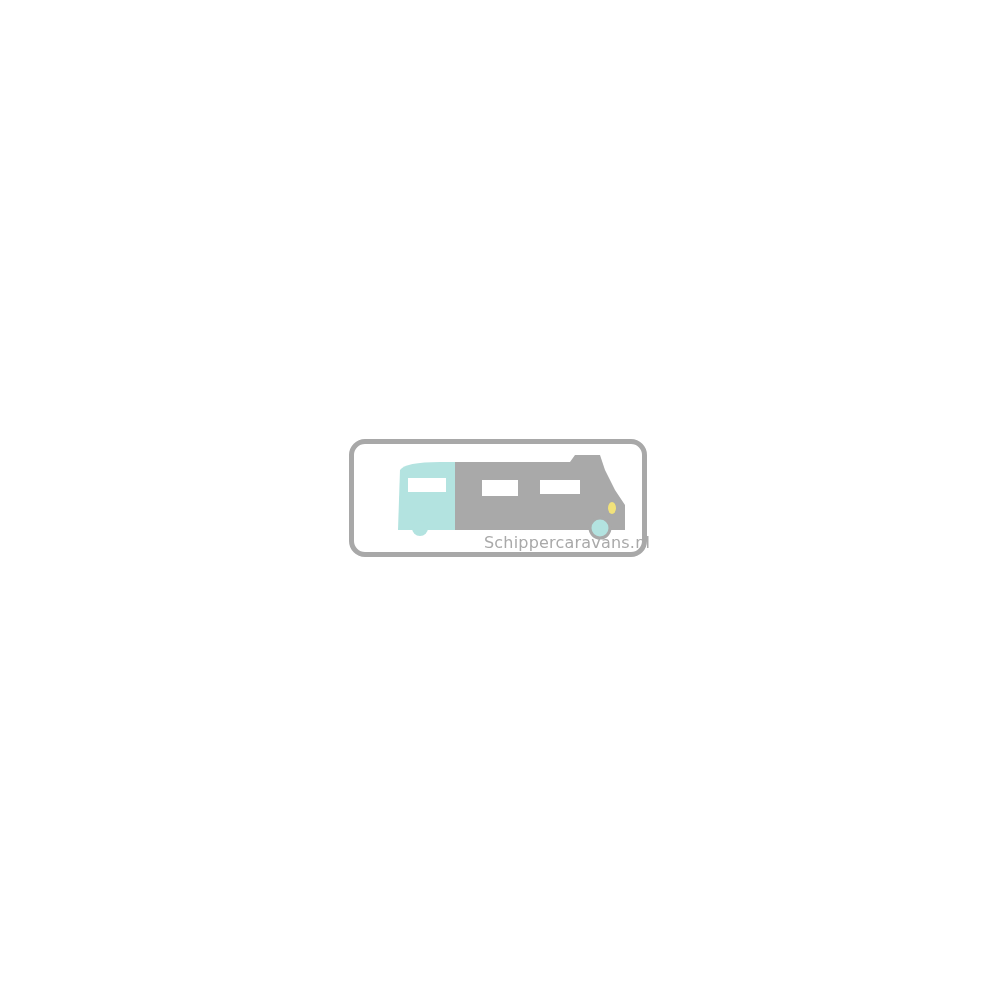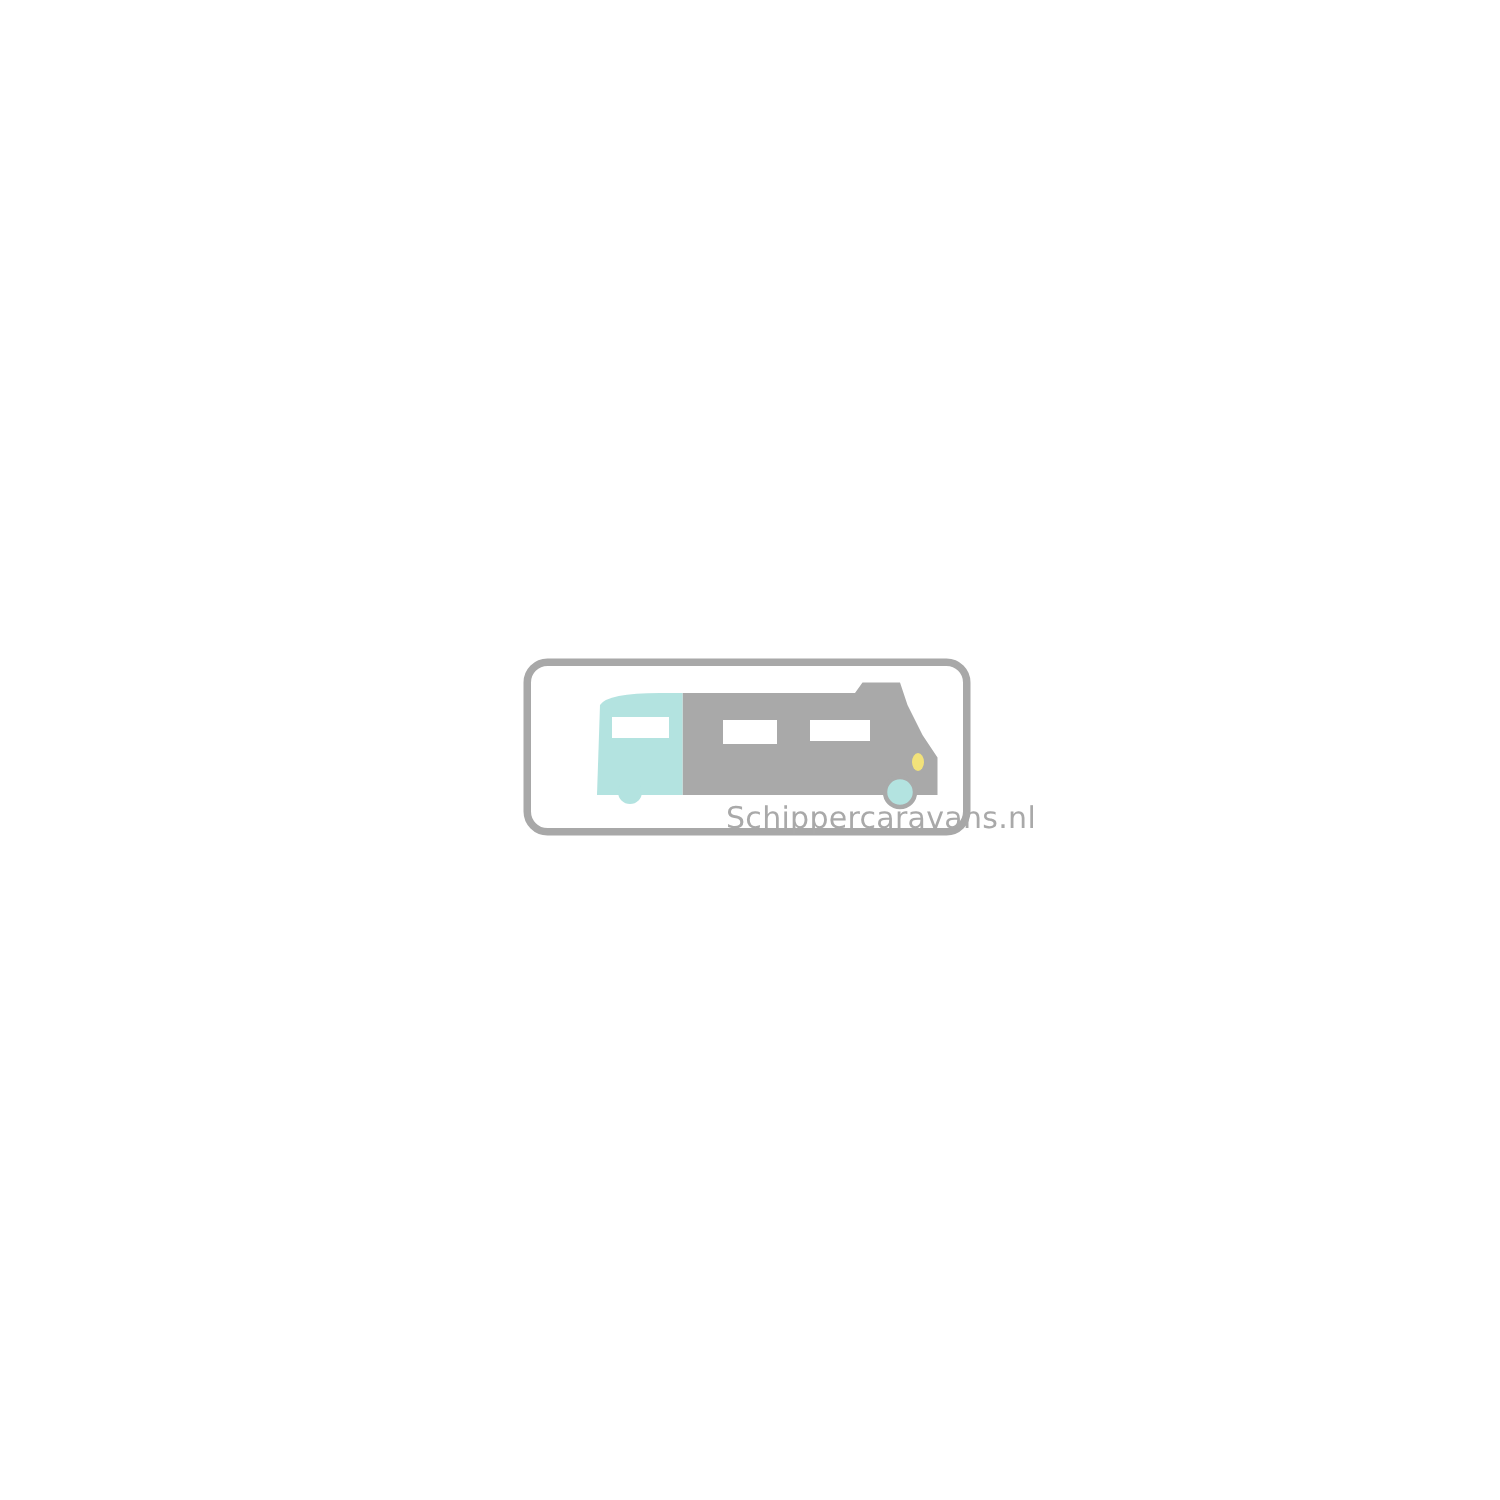--- a/index.html
+++ b/index.html
@@ -4,21 +4,21 @@
 <style>
   html,body{margin:0;padding:0;background:#ffffff;}
   body{width:1000px;height:1000px;position:relative;overflow:hidden;font-family:"DejaVu Sans",sans-serif;}
   #canvas{position:absolute;left:0;top:0;width:1000px;height:1000px;}
   .ln{fill:none;stroke:#111;stroke-width:2;stroke-linecap:round;stroke-linejoin:round;}
   .thin{fill:none;stroke:#222;stroke-width:1.3;stroke-linecap:round;stroke-linejoin:round;}
   .dash{fill:none;stroke:#bdbdbd;stroke-width:1.6;stroke-dasharray:9 6;}
   .fillw{fill:#fff;stroke:#111;stroke-width:2;stroke-linejoin:round;}
   .blue{stroke:#1a1a9a;stroke-width:1.2;fill:none;}
   .wm-frame{position:absolute;left:349px;top:439px;width:298px;height:118px;border:5px solid #a8a8a8;border-radius:16px;box-sizing:border-box;}
-  .wm-text{position:absolute;left:484px;top:533px;font-family:"DejaVu Sans",sans-serif;font-size:20px;color:#a9a9a9;letter-spacing:0.2px;text-align:right;}
+  .wm-text{position:absolute;left:484px;top:533px;font-family:"DejaVu Sans",sans-serif;font-size:16px;color:#a9a9a9;letter-spacing:0.2px;text-align:right;}
 </style>
 </head>
 <body>
 
 
 
 <svg id="canvas" viewBox="0 0 1000 1000" xmlns="http://www.w3.org/2000/svg">
 
   <g>
     <path d="M455,462 L570,462 L575,455 L600,455 L605,470 L615,490 L625,505 L625,530 L455,530 Z" fill="#a9a9a9"></path>

